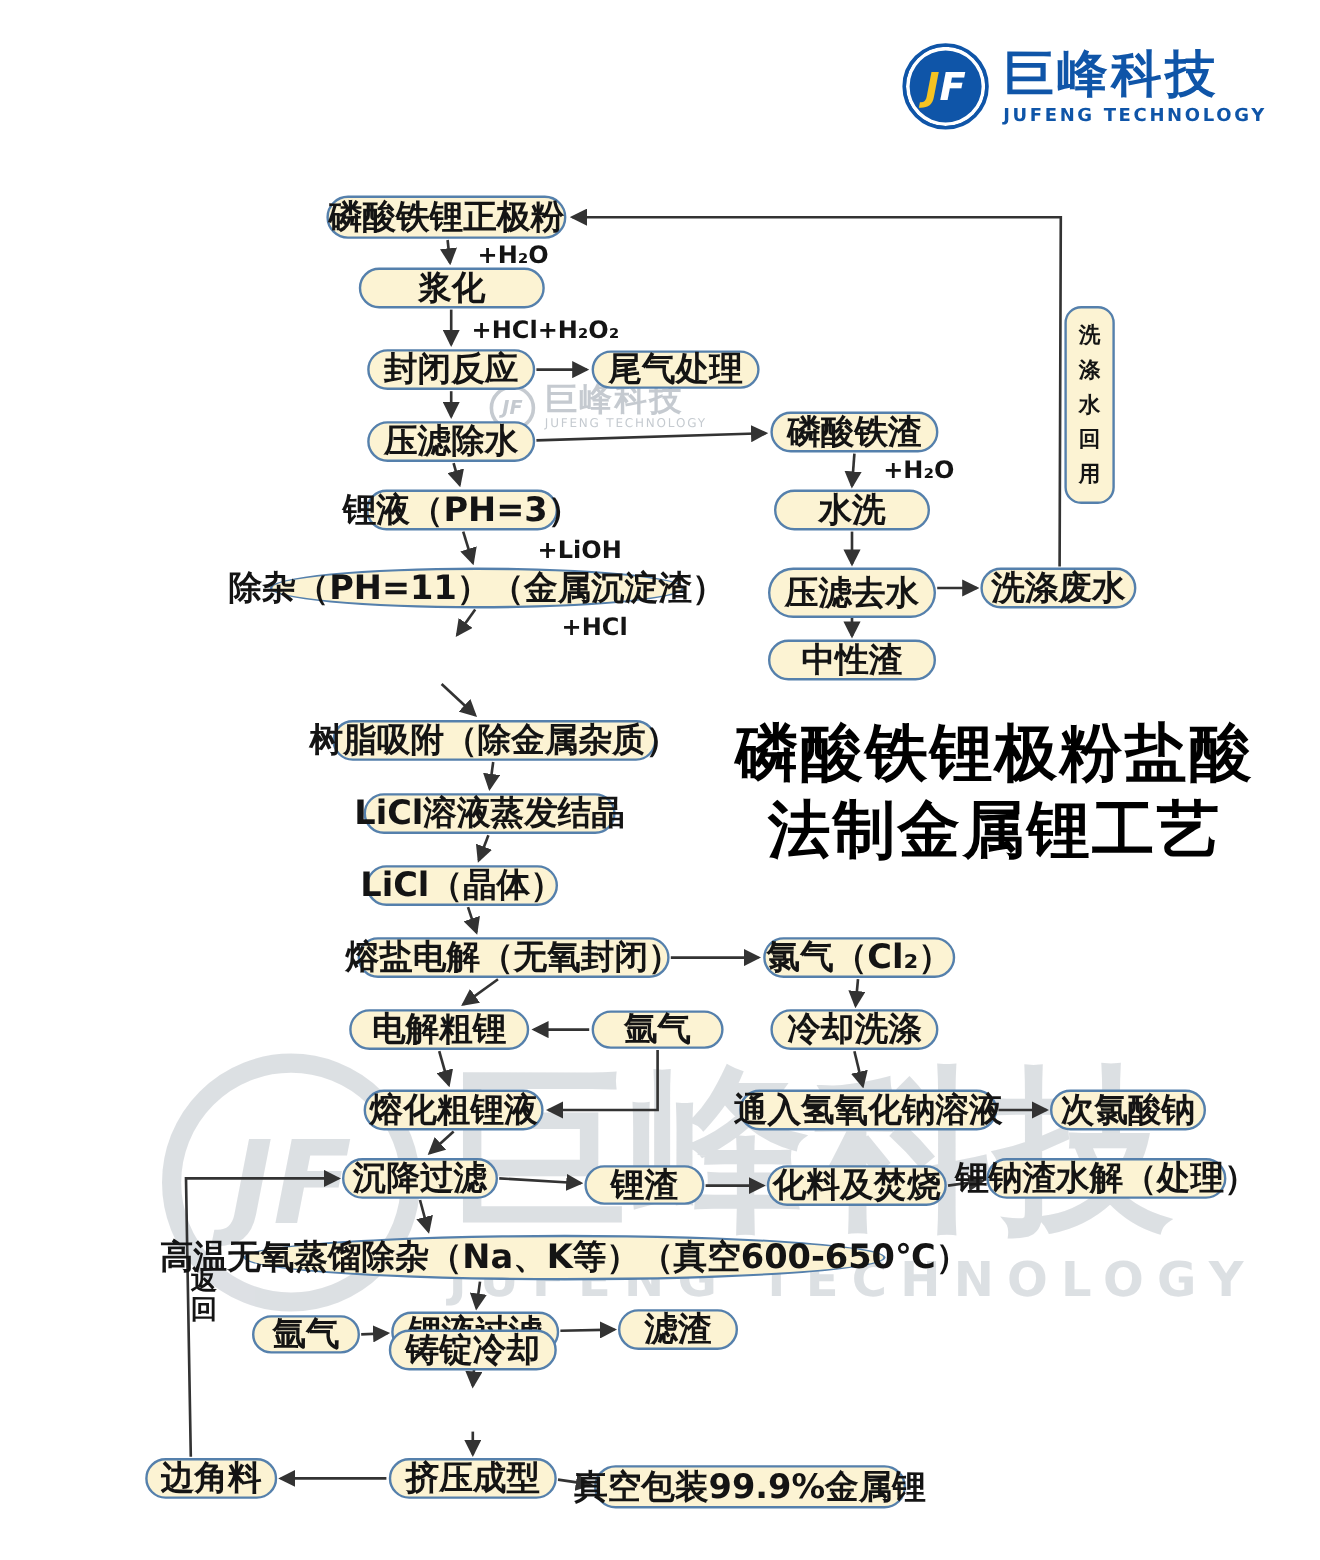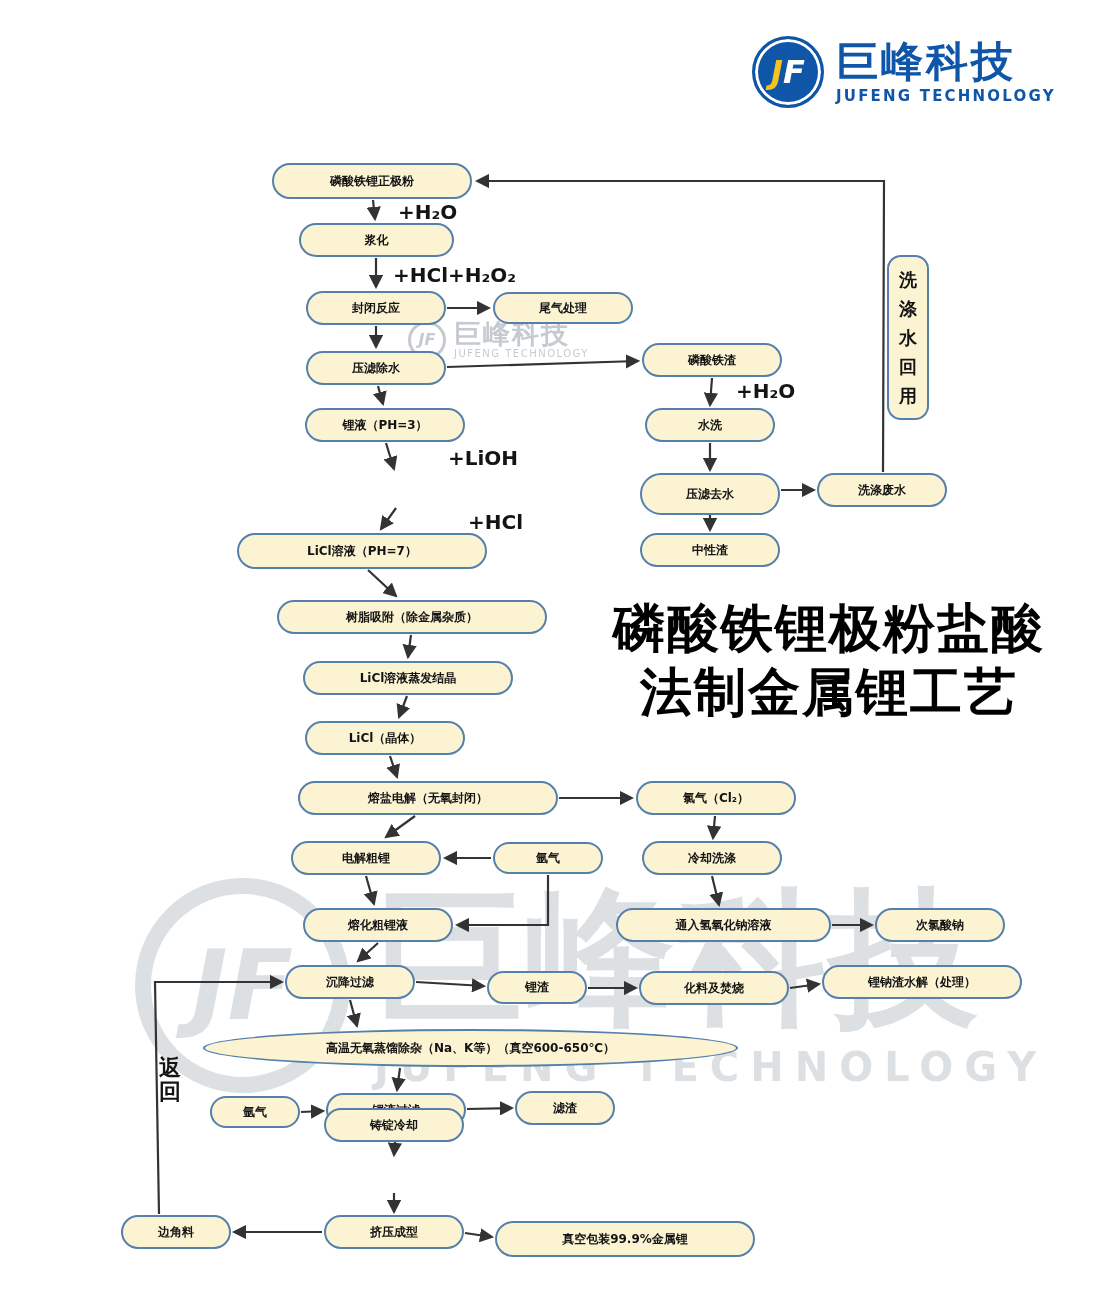--- a/index.html
+++ b/index.html
@@ -4,21 +4,21 @@
 <style>
   * { margin:0; padding:0; box-sizing:border-box; }
   html,body { background:#ffffff; }
   body { font-family:"DejaVu Sans","Liberation Sans",sans-serif; }
   .canvas { position:relative; width:1100px; height:1300px; background:#ffffff; overflow:hidden; }
 
   
   .node {
     position:absolute; display:flex; align-items:center; justify-content:center;
     background:#FCF3D3; border:2px solid #5580AC; border-radius:999px;
-    font-weight:bold; font-size:12px; color:#141414; white-space:nowrap;
+    font-weight:bold; font-size:28px; color:#141414; white-space:nowrap;
     z-index:3; padding:0 10px;
   }
   .node.ellipse { border-radius:50%; }
   .node.vtext {
     white-space:normal; word-break:break-all; text-align:center;
     line-height:29px; font-size:18px; padding:8px 9px; border-radius:14px;
   }
 
   
   svg.arrows { position:absolute; left:0; top:0; z-index:2; }
@@ -146,23 +146,23 @@
   </svg>
 
   <div class="node" style="left:272px;top:163px;width:200px;height:36px;">磷酸铁锂正极粉</div>
   <div class="node" style="left:299px;top:223px;width:155px;height:34px;">浆化</div>
   <div class="node" style="left:306px;top:291px;width:140px;height:34px;">封闭反应</div>
   <div class="node" style="left:493px;top:292px;width:140px;height:32px;">尾气处理</div>
   <div class="node" style="left:306px;top:351px;width:140px;height:34px;text-align:right;">压滤除水</div>
   <div class="node" style="left:642px;top:343px;width:140px;height:34px;">磷酸铁渣</div>
   <div class="node" style="left:305px;top:408px;width:160px;height:34px;">锂液（PH=3）</div>
   <div class="node" style="left:645px;top:408px;width:130px;height:34px;">水洗</div>
+  <div class="node ellipse" style="left:225px;top:473px;width:345px;height:34px;">除杂（PH=11）（金属沉淀渣）</div>
   <div class="node" style="left:640px;top:473px;width:140px;height:42px;">压滤去水</div>
   <div class="node" style="left:817px;top:473px;width:130px;height:34px;">洗涤废水</div>
-  <div class="node" style="left:237px;top:533px;width:250px;height:36px;">LiCl溶液（PH=7）</div>
   <div class="node" style="left:640px;top:533px;width:140px;height:34px;">中性渣</div>
   <div class="node" style="left:277px;top:600px;width:270px;height:34px;">树脂吸附（除金属杂质）</div>
   <div class="node" style="left:303px;top:661px;width:210px;height:34px;">LiCl溶液蒸发结晶</div>
   <div class="node" style="left:305px;top:721px;width:160px;height:34px;">LiCl（晶体）</div>
   <div class="node" style="left:298px;top:781px;width:260px;height:34px;">熔盐电解（无氧封闭）</div>
   <div class="node" style="left:636px;top:781px;width:160px;height:34px;">氯气（Cl₂）</div>
   <div class="node" style="left:291px;top:841px;width:150px;height:34px;">电解粗锂</div>
   <div class="node" style="left:493px;top:842px;width:110px;height:32px;">氩气</div>
   <div class="node" style="left:642px;top:841px;width:140px;height:34px;">冷却洗涤</div>
   <div class="node" style="left:303px;top:908px;width:150px;height:34px;">熔化粗锂液</div>

